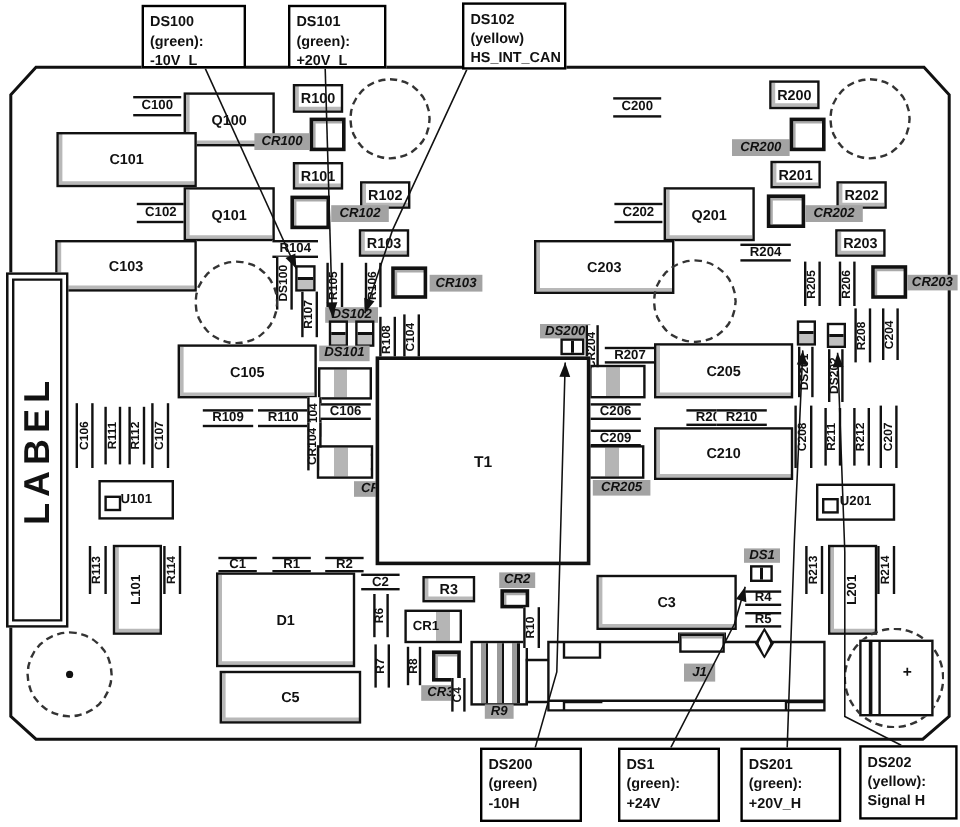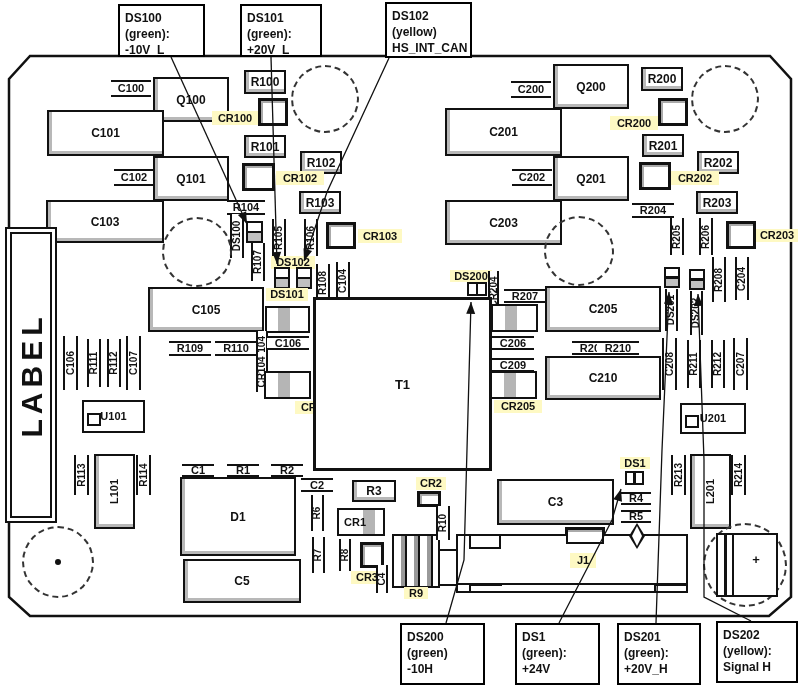--- a/index.html
+++ b/index.html
@@ -10,21 +10,21 @@
   #components{position:absolute;left:0;top:0;width:800px;height:689px;z-index:2;}
   .comp{position:absolute;box-sizing:border-box;font-weight:bold;font-size:11px;line-height:1;
         display:flex;align-items:center;justify-content:center;overflow:visible;}
   .box{border:2px solid #111;background:#fff;box-shadow:inset 3px -3px 0 #b8b8b8;font-size:12px;}
   .boxT{border:3px solid #111;background:#fff;font-size:13px;}
   .boxv{border:2px solid #111;background:#fff;box-shadow:inset 3px -3px 0 #b8b8b8;font-size:11px;}
   .boxv span{transform:rotate(-90deg);white-space:nowrap;}
   .boxtab{border:2px solid #111;background:#fff;font-size:11px;}
   .boxtab::before{content:"";position:absolute;left:3px;top:38%;width:10px;height:9px;border:2px solid #111;background:#fff;}
   .hlabel{border-top:2px solid #111;border-bottom:2px solid #111;background:#fff;}
-  .plain{background:#fef9c3;}
+  .plain{background:#a3a3a3;font-style:italic;}
   .vlabel{border-left:2px solid #111;border-right:2px solid #111;background:#fff;font-size:10px;}
   .vlabel span{transform:rotate(-90deg);white-space:nowrap;}
   .square{border:3px solid #111;background:#fff;box-shadow:inset 2px 2px 0 #aaa;}
   .smallrect{border:2px solid #111;background:#fff;box-shadow:inset 0 2px 0 #aaa;}
   .ledv{border:2px solid #111;background:linear-gradient(#fff 0 42%,#111 42% 56%,#c0c0c0 56% 100%);}
   .ledh{border:2px solid #111;background:linear-gradient(90deg,#fff 0 42%,#111 42% 58%,#fff 58% 100%);}
   .diode{border:2px solid #111;background:linear-gradient(90deg,#fff 0 28%,#b5b5b5 28% 55%,#fff 55% 100%);}
   .dioderight{border:2px solid #111;background:linear-gradient(90deg,#fff 0 55%,#b5b5b5 55% 82%,#fff 82% 100%);
               justify-content:flex-start;padding-left:5px;}
   .rcomp{border:2px solid #111;background:repeating-linear-gradient(90deg,#fff 0 7px,#999 7px 11px,#111 11px 13px);}
@@ -268,26 +268,20 @@
       <div class="comp circle2" style="left: 703px; top: 523px; width: 84px; height: 84px;"></div>
       <div class="comp plainbox" style="left: 716px; top: 533px; width: 62px; height: 64px;"></div>
       <div class="comp vline" style="left: 724px; top: 535px; width: 3px; height: 60px;"></div>
       <div class="comp vline" style="left: 732px; top: 535px; width: 2px; height: 60px;"></div>
       <div class="comp plus" style="left: 748px; top: 551px; width: 16px; height: 16px;">
         <span>+</span>
       </div>
       <div class="comp hlabel" style="left: 511px; top: 81px; width: 40px; height: 17px;">
         <span>C200</span>
       </div>
-      <div class="comp box" style="left: 553px; top: 64px; width: 76px; height: 45px;">
-        <span>Q200</span>
-      </div>
-      <div class="comp box" style="left: 445px; top: 108px; width: 117px; height: 48px;">
-        <span>C201</span>
-      </div>
       <div class="comp plain" style="left: 610px; top: 116px; width: 48px; height: 14px;">
         <span>CR200</span>
       </div>
       <div class="comp square" style="left: 658px; top: 98px; width: 30px; height: 28px;"></div>
       <div class="comp box" style="left: 641px; top: 67px; width: 42px; height: 24px;">
         <span>R200</span>
       </div>
       <div class="comp hlabel" style="left: 512px; top: 169px; width: 40px; height: 17px;">
         <span>C202</span>
       </div>
@@ -303,21 +297,21 @@
       <div class="comp square" style="left: 639px; top: 162px; width: 32px; height: 28px;"></div>
       <div class="comp plain" style="left: 671px; top: 171px; width: 48px; height: 14px;">
         <span>CR202</span>
       </div>
       <div class="comp box" style="left: 696px; top: 191px; width: 42px; height: 23px;">
         <span>R203</span>
       </div>
       <div class="comp box" style="left: 445px; top: 200px; width: 117px; height: 45px;">
         <span>C203</span>
       </div>
-      <div class="comp hlabel" style="left: 632px; top: 203px; width: 42px; height: 15px;">
+      <div class="comp hlabel" style="left: 617px; top: 203px; width: 42px; height: 15px;">
         <span>R204</span>
       </div>
       <div class="comp vlabel" style="left: 670px; top: 218px; width: 14px; height: 37px;">
         <span>R205</span>
       </div>
       <div class="comp vlabel" style="left: 699px; top: 218px; width: 14px; height: 37px;">
         <span>R206</span>
       </div>
       <div class="comp square" style="left: 726px; top: 221px; width: 30px; height: 28px;"></div>
       <div class="comp plain" style="left: 756px; top: 229px; width: 42px; height: 13px;">

